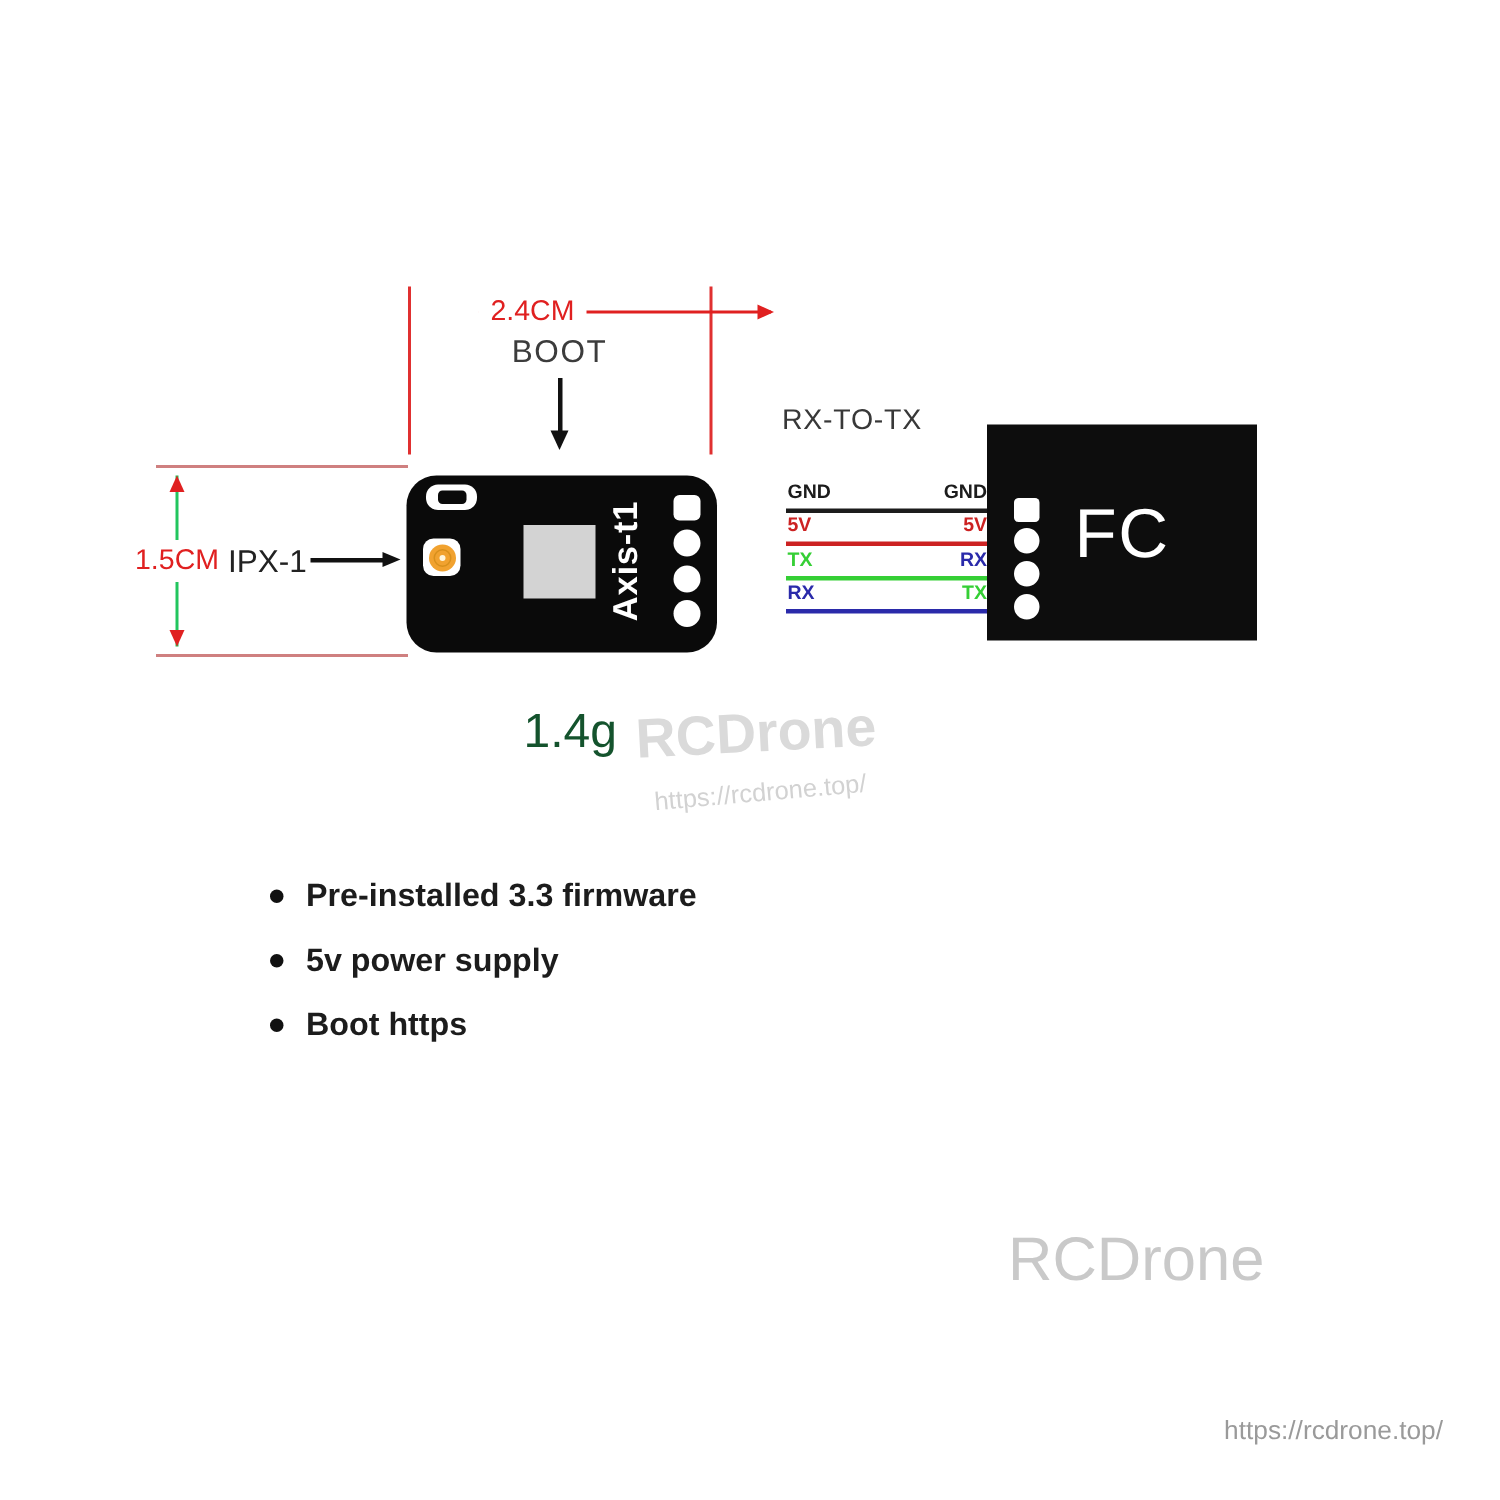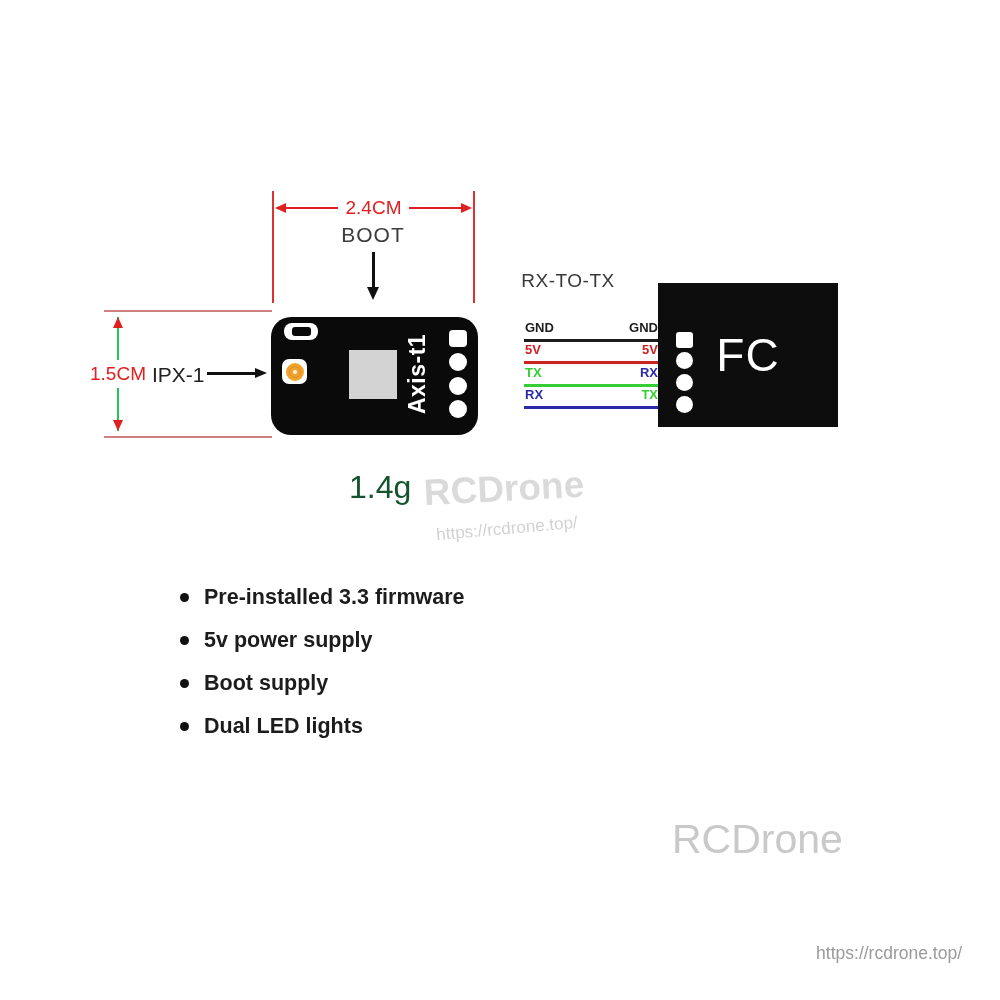--- a/index.html
+++ b/index.html
@@ -4,21 +4,21 @@
 <style>
   * { margin:0; padding:0; box-sizing:border-box; }
   html,body { background:#ffffff; }
   body { font-family:"Liberation Sans", sans-serif; }
   .canvas { position:relative; width:1000px; height:1000px; background:#ffffff; overflow:hidden; }
 
   
   .ext-v { position:absolute; width:2px; background:#e03030; }
   .ext-h { position:absolute; height:2px; background:#cf8080; }
 
-  .dim-h { position:absolute; display:flex; align-items:center; justify-content:center; }
+  .dim-h { position:absolute; display:flex; align-items:center; justify-content:flex-start;margin-left:44px; }
   .dim-h .line { position:absolute; left:2px; right:2px; top:50%; margin-top:-1px; height:2px; background:#e02020; }
   .dim-h .ah-left { position:absolute; left:0; top:50%; margin-top:-5px; width:0; height:0;
                     border-top:5px solid transparent; border-bottom:5px solid transparent; border-right:11px solid #e02020; }
   .dim-h .ah-right { position:absolute; right:0; top:50%; margin-top:-5px; width:0; height:0;
                     border-top:5px solid transparent; border-bottom:5px solid transparent; border-left:11px solid #e02020; }
   .dim-label { position:relative; background:#ffffff; padding:0 8px; color:#e02020; font-size:19px; white-space:nowrap; }
 
   .dim-v { position:absolute; width:2px; background:#22c55e; }
   .dim-v .ah-up { position:absolute; top:0; left:50%; margin-left:-5px; width:0; height:0;
                   border-left:5px solid transparent; border-right:5px solid transparent; border-bottom:11px solid #e02020; }
@@ -175,24 +175,20 @@
     <div class="feature-row">
       <div class="bullet"></div>
       <span class="feature-text">Pre-installed 3.3 firmware</span>
     </div>
     <div class="feature-row">
       <div class="bullet"></div>
       <span class="feature-text">5v power supply</span>
     </div>
     <div class="feature-row">
       <div class="bullet"></div>
-      <span class="feature-text">Boot supply</span>
-    </div>
-    <div class="feature-row">
-      <div class="bullet"></div>
-      <span class="feature-text">Dual LED lights</span>
+      <span class="feature-text">Boot https</span>
     </div>
   </div>
 
   <div class="wm-brand-bottom">RCDrone</div>
   <div class="wm-url-bottom">https://rcdrone.top/</div>
 
 </div>
 
 </body></html>

